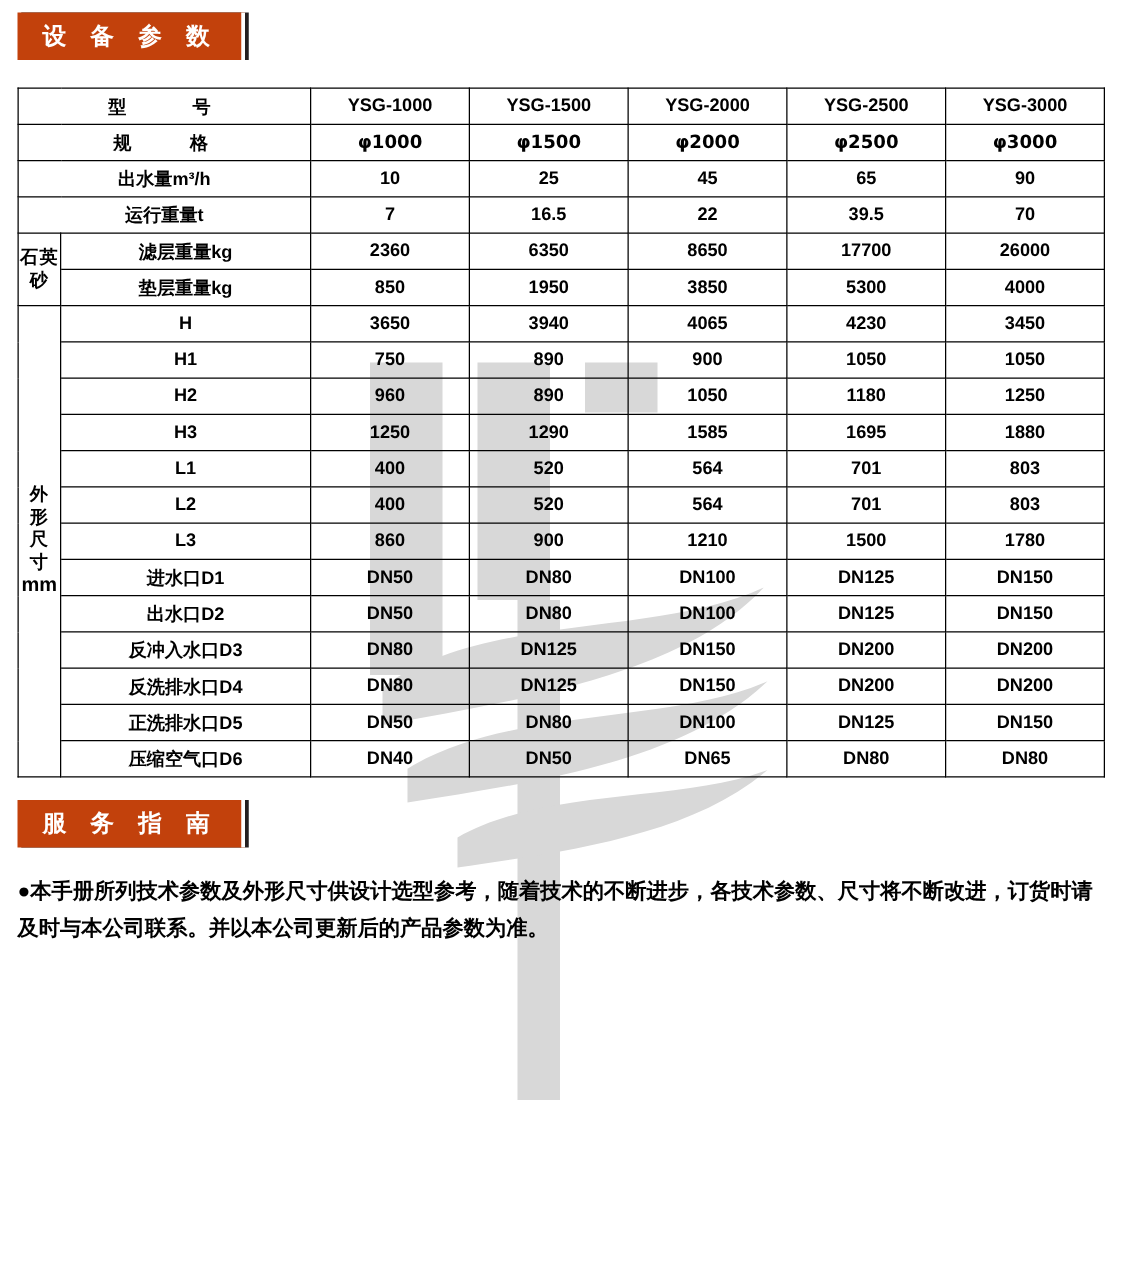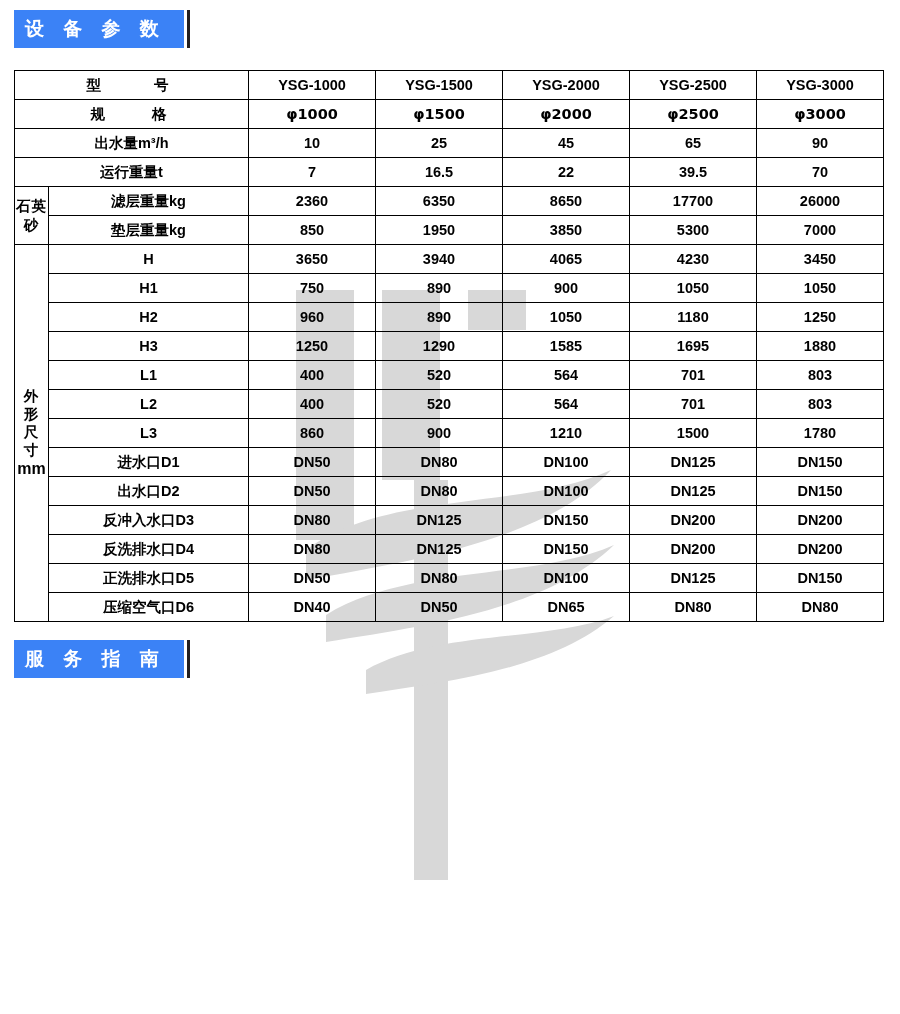--- a/index.html
+++ b/index.html
@@ -12,26 +12,26 @@
     background: #ffffff;
     font-family: "Liberation Sans", "DejaVu Sans", sans-serif;
     color: #000000;
     position: relative;
     overflow: hidden;
   }
 
   
   .banner {
     display: inline-block;
-    background: #3b82f6;
+    background: #c2410c;
     color: #ffffff;
     font-weight: bold;
     font-size: 19px;
     letter-spacing: 7px;
-    padding: 6px 18px 6px 11px;
+    padding: 6px 18px 6px 20px;
     border-right: 3px solid #ffffff;
     box-shadow: 3px 0 0 #231f20;
   }
   .banner-wrap {
     padding-left: 14px;
   }
   #banner-params-wrap { padding-top: 10px; }
   #banner-service-wrap { padding-top: 18px; }
 
   
@@ -188,21 +188,21 @@
         <td>17700</td>
         <td>26000</td>
       </tr>
 
       <tr>
         <td class="label">垫层重量kg</td>
         <td>850</td>
         <td>1950</td>
         <td>3850</td>
         <td>5300</td>
-        <td>7000</td>
+        <td>4000</td>
       </tr>
 
       <tr>
         <td class="cat" rowspan="13">
           <span>外<br>形<br>尺<br>寸</span>
           <br><span class="small">mm</span>
         </td>
         <td class="label">H</td>
         <td>3650</td>
         <td>3940</td>
@@ -320,13 +320,14 @@
       </tr>
     </tbody>
   </table>
 </div>
 
 <div class="banner-wrap" id="banner-service-wrap">
   <span class="banner">服 务 指 南</span>
 </div>
 
 <div class="notes">
+  <div class="note-line">●本手册所列技术参数及外形尺寸供设计选型参考，随着技术的不断进步，各技术参数、尺寸将不断改进，订货时请及时与本公司联系。并以本公司更新后的产品参数为准。</div>
 </div>
 
 </body></html>

